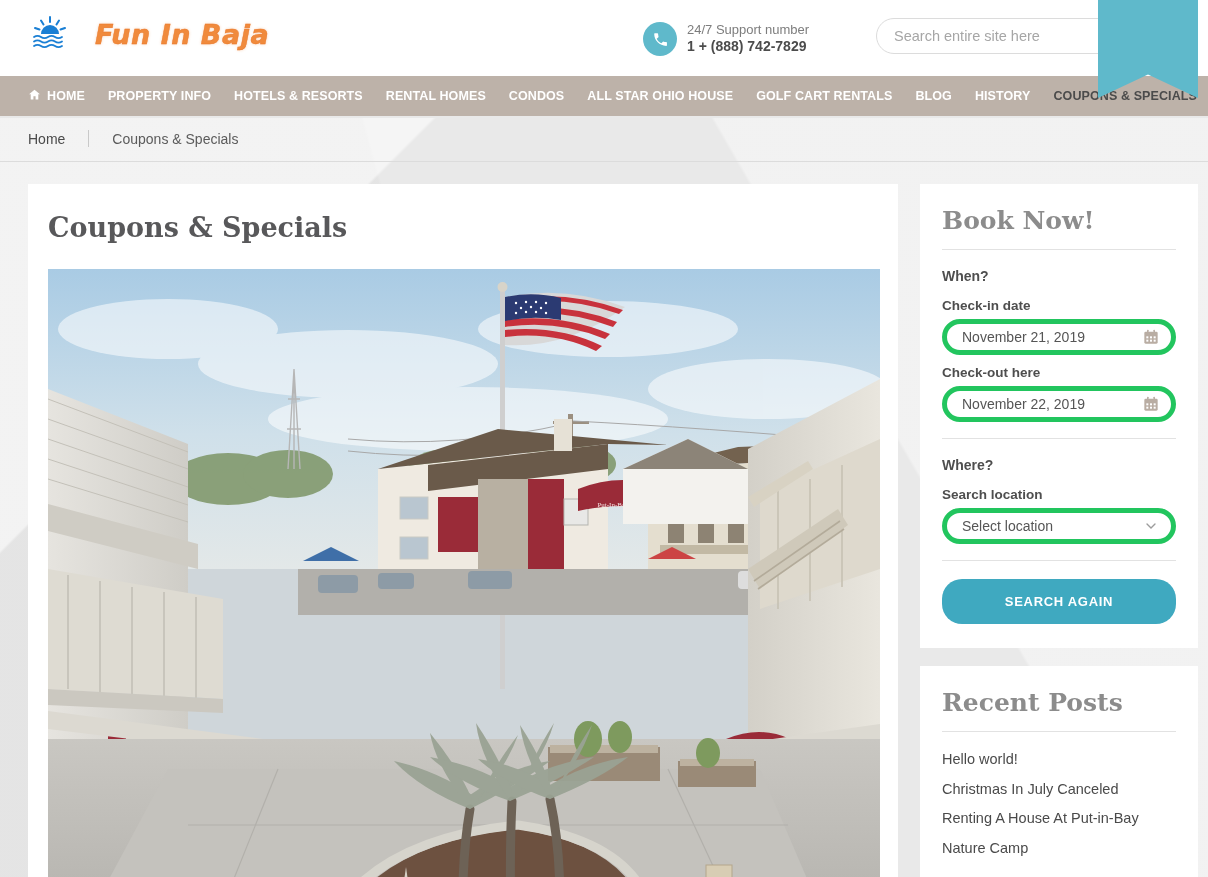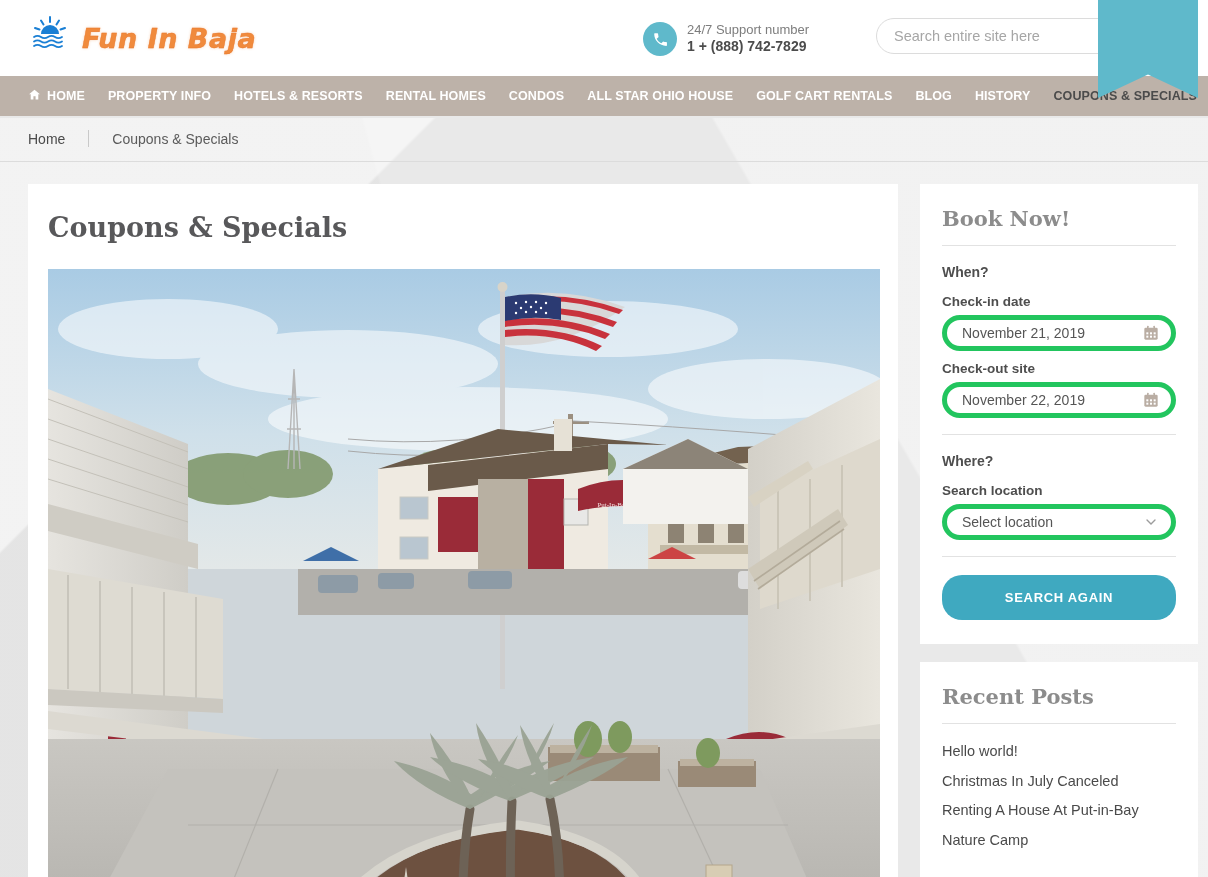--- a/index.html
+++ b/index.html
@@ -29,21 +29,21 @@
 
   
   .header {
     position: relative;
     height: 76px;
     background: #ffffff;
     z-index: 5;
   }
   .logo {
     position: absolute; left: 30px; top: 14px;
-    display: flex; align-items: flex-end; gap: 12px;
+    display: flex; align-items: center; gap: 25px;
   }
   .logo-icon { width: 40px; height: 40px; position: relative; }
   .logo-text {
     font-family: "DejaVu Sans", sans-serif;
     font-size: 27px;
     font-weight: bold;
     font-style: italic;
     color: #f08a3c;
     letter-spacing: .5px;
     text-shadow: 0 0 3px rgba(240,138,60,.45), 1px 1px 0 #fff;
@@ -165,21 +165,21 @@
 
   
   .sidebar { width: 278px; }
   .widget {
     background: #fff;
     padding: 22px 22px 24px 22px;
     margin-bottom: 18px;
   }
   .widget-title {
     font-family: "DejaVu Serif", serif;
-    font-size: 21px;
+    font-size: 25px;
     font-weight: bold;
     color: #8c8c8c;
     padding-bottom: 14px;
     border-bottom: 1px solid #e2e2e2;
     margin-bottom: 18px;
   }
   .field-group-label {
     font-size: 14px; font-weight: bold; color: #4e4e4e;
     margin-bottom: 14px;
   }
@@ -614,21 +614,21 @@
                   <rect x="10.5" y="11" width="3" height="3"></rect>
                 <rect x="16" y="11" width="3" height="3"></rect>
                 <rect x="5" y="16" width="3" height="3"></rect>
                   <rect x="10.5" y="16" width="3" height="3"></rect>
                 <rect x="16" y="16" width="3" height="3"></rect>
               </g>
             </svg>
           </span>
         </div>
 
-        <div class="field-label">Check-out site</div>
+        <div class="field-label">Check-out here</div>
         <div class="input-pill">
           <span class="val">November 22, 2019</span>
           <span class="icon-right">
             <svg viewBox="0 0 24 24" width="16" height="16" fill="#b9ada3">
               <rect x="2" y="4" width="20" height="18" rx="2"></rect>
               <rect x="6" y="1" width="2.4" height="5" rx="1"></rect>
               <rect x="15.6" y="1" width="2.4" height="5" rx="1"></rect>
               <g fill="#ffffff">
                 <rect x="5" y="11" width="3" height="3"></rect>
                   <rect x="10.5" y="11" width="3" height="3"></rect>

